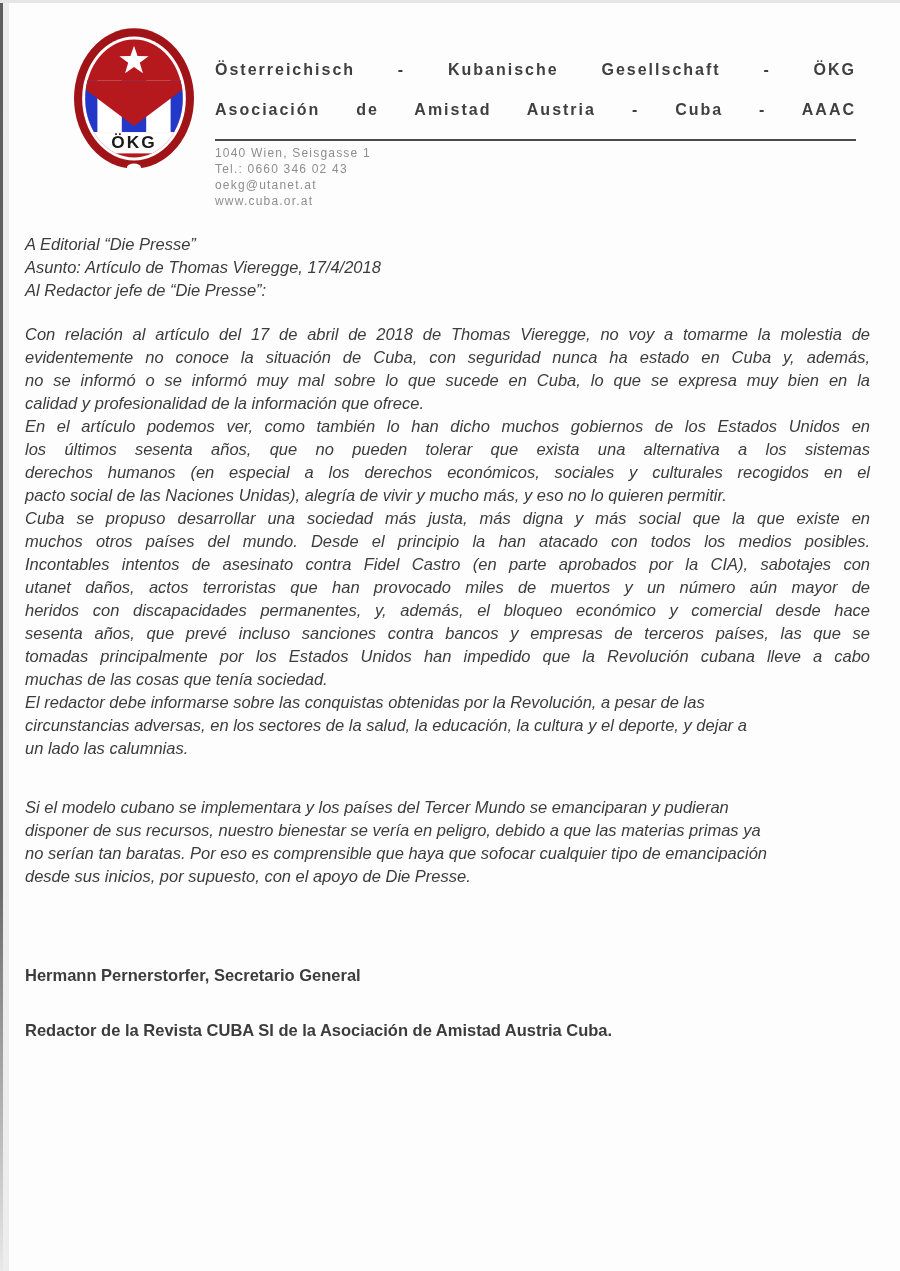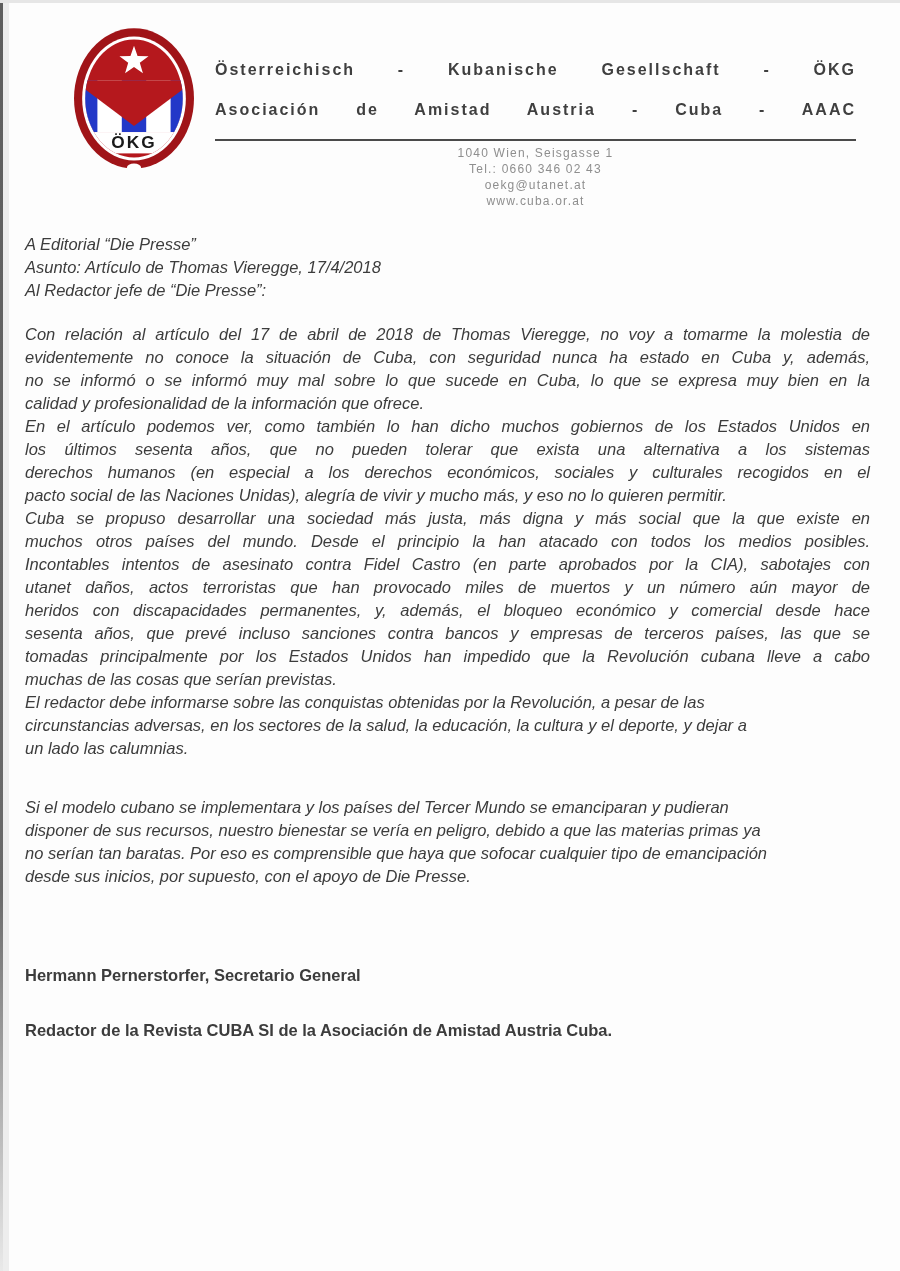--- a/index.html
+++ b/index.html
@@ -44,21 +44,21 @@
     text-align: justify;
     text-align-last: justify;
     white-space: nowrap;
   }
   .header-rule {
     margin-top: 9px;
     border-top: 2px solid #4a4a4a;
   }
   .contact-block {
     margin-top: 4px;
-    text-align: center;
+    text-align: left;
     font-size: 12px;
     line-height: 16px;
     letter-spacing: 1.2px;
     color: #8e8e8e;
   }
 
   
   .letter-body {
     position: absolute; left: 25px; top: 233px; width: 845px;
     font-size: 16.5px;
@@ -147,21 +147,21 @@
           <div class="line">pacto social de las Naciones Unidas), alegría de vivir y mucho más, y eso no lo quieren permitir.</div>
         </div>
         <div class="para">
           <div class="line jline">Cuba se propuso desarrollar una sociedad más justa, más digna y más social que la que existe en</div>
           <div class="line jline">muchos otros países del mundo. Desde el principio la han atacado con todos los medios posibles.</div>
           <div class="line jline">Incontables intentos de asesinato contra Fidel Castro (en parte aprobados por la CIA), sabotajes con</div>
           <div class="line jline">utanet daños, actos terroristas que han provocado miles de muertos y un número aún mayor de</div>
           <div class="line jline">heridos con discapacidades permanentes, y, además, el bloqueo económico y comercial desde hace</div>
           <div class="line jline">sesenta años, que prevé incluso sanciones contra bancos y empresas de terceros países, las que se</div>
           <div class="line jline">tomadas principalmente por los Estados Unidos han impedido que la Revolución cubana lleve a cabo</div>
-          <div class="line">muchas de las cosas que serían previstas.</div>
+          <div class="line">muchas de las cosas que tenía sociedad.</div>
         </div>
         <div class="para">
           <div class="line">El redactor debe informarse sobre las conquistas obtenidas por la Revolución, a pesar de las</div>
           <div class="line">circunstancias adversas, en los sectores de la salud, la educación, la cultura y el deporte, y dejar a</div>
           <div class="line">un lado las calumnias.</div>
         </div>
         <div class="para space-before">
           <div class="line">Si el modelo cubano se implementara y los países del Tercer Mundo se emanciparan y pudieran</div>
           <div class="line">disponer de sus recursos, nuestro bienestar se vería en peligro, debido a que las materias primas ya</div>
           <div class="line">no serían tan baratas. Por eso es comprensible que haya que sofocar cualquier tipo de emancipación</div>

